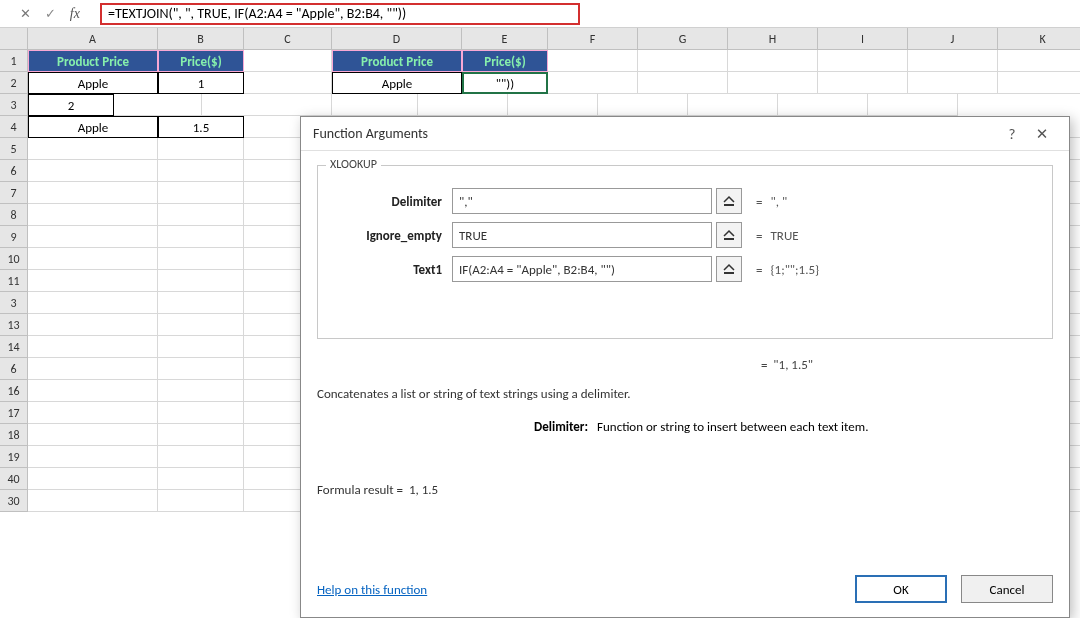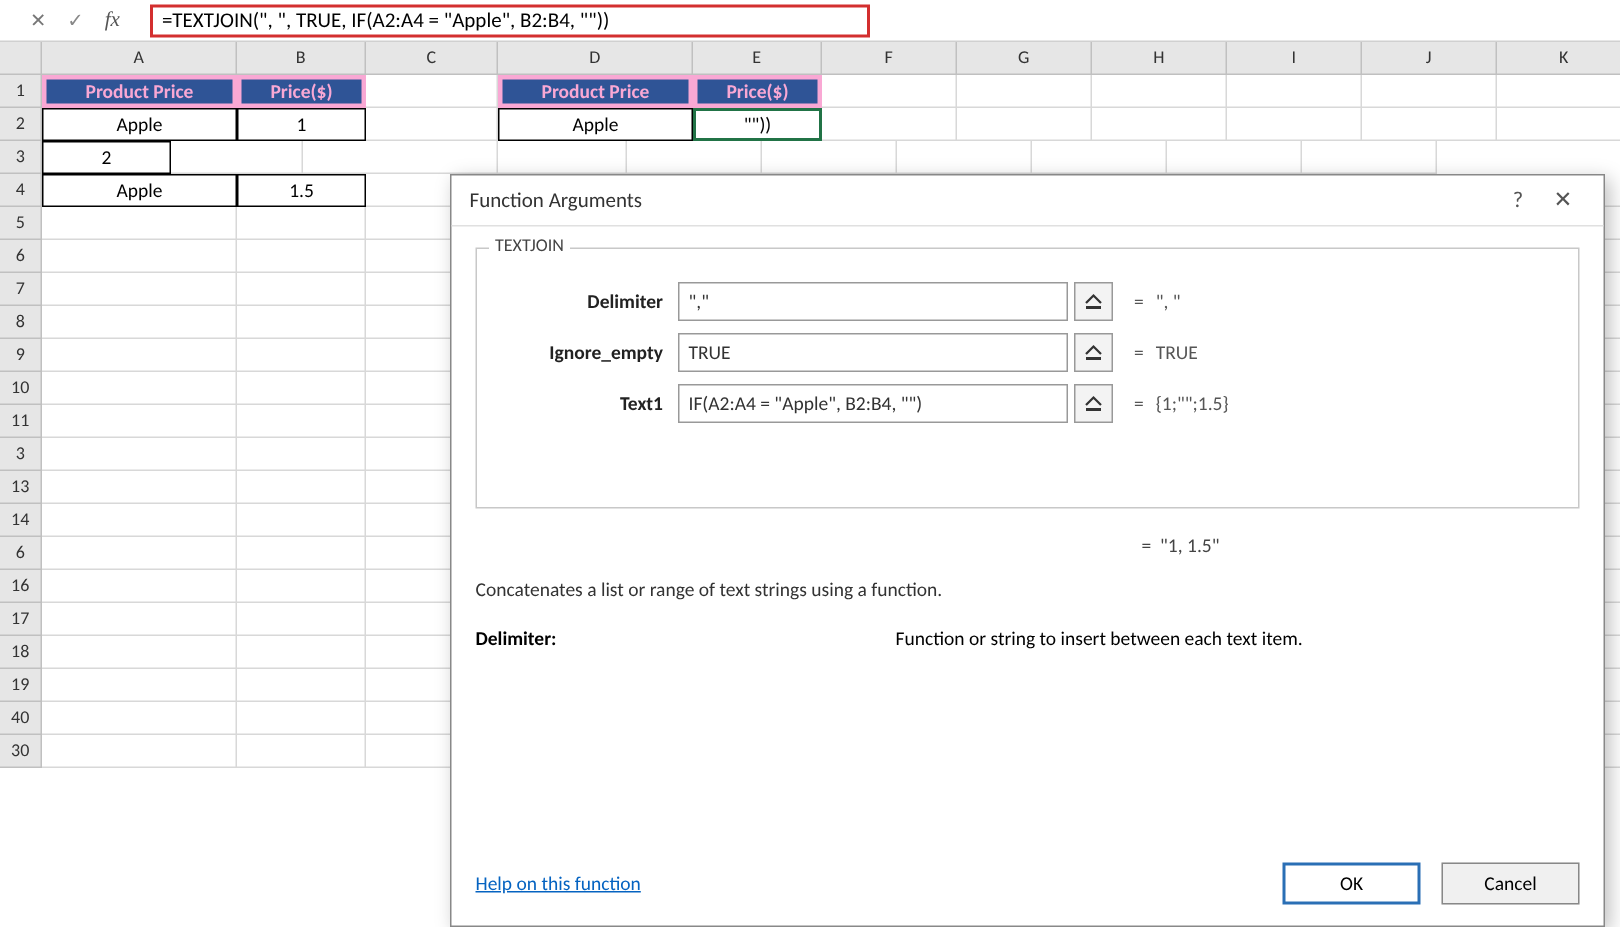--- a/index.html
+++ b/index.html
@@ -20,21 +20,21 @@
     .grid-area { display: flex; position: relative; }
     .row-headers { display: flex; flex-direction: column; }
     .corner { width: 28px; height: 22px; background: #e6e6e6; border-right: 1px solid #c0c0c0; border-bottom: 1px solid #c0c0c0; }
     .row-head { width: 28px; height: 22px; background: #e6e6e6; border-right: 1px solid #c0c0c0; border-bottom: 1px solid #c0c0c0; display: flex; align-items: center; justify-content: center; font-size: 12px; color: #333; }
     .cols-rows { display: flex; flex-direction: column; }
     .col-headers { display: flex; }
     .col-head { height: 22px; background: #e6e6e6; border-right: 1px solid #c0c0c0; border-bottom: 1px solid #c0c0c0; display: flex; align-items: center; justify-content: center; font-size: 12px; color: #333; }
     .cells { display: flex; flex-direction: column; }
     .cell-row { display: flex; }
     .cell { height: 22px; border-right: 1px solid #d8d8d8; border-bottom: 1px solid #d8d8d8; display: flex; align-items: center; justify-content: center; font-size: 13px; padding: 0 4px; background: #fff; position: relative; }
-    .cell.hdr { background: #2f5496; color: #f9a8d4; font-weight: 600; border: 3px solid #f9a8d4; }
+    .cell.hdr { background: #2f5496; color: #86efac; font-weight: 600; border: 1px solid #f9a8d4; }
     .cell.data { border: 1px solid #000; background: #fff; color: #000; }
     .cell.active { border: 2px solid #217346; background: #fff; z-index: 2; }
     .cell.active span { color: #000; }
 
     
     .dialog { position: absolute; left: 300px; top: 116px; width: 770px; height: 502px; background: #fff; border: 1px solid #888; box-shadow: 3px 3px 12px rgba(0,0,0,.25); display: flex; flex-direction: column; }
     .dialog-title { display: flex; align-items: center; height: 34px; padding: 0 12px; font-size: 14px; color: #333; border-bottom: 1px solid #e0e0e0; }
     .dialog-title .spacer { flex: 1; }
     .dlg-btn { width: 30px; text-align: center; font-size: 15px; color: #555; cursor: pointer; }
     .dialog-body { flex: 1; padding: 10px 16px 0 16px; display: flex; flex-direction: column; position: relative; }
@@ -43,21 +43,21 @@
     .arg-row { display: flex; align-items: center; margin: 8px 0; }
     .arg-label { width: 120px; text-align: right; font-weight: 700; font-size: 13px; color: #222; padding-right: 10px; }
     .arg-input { width: 260px; height: 26px; border: 1px solid #999; background: #fff; padding: 0 6px; font-size: 13px; display: flex; align-items: center; color: #333; }
     .arg-ref { width: 26px; height: 26px; border: 1px solid #999; margin-left: 4px; display: flex; align-items: center; justify-content: center; background: #f3f3f3; cursor: pointer; }
     .arg-ref svg { width: 12px; height: 12px; }
     .arg-eq { margin-left: 14px; color: #555; font-size: 13px; }
     .arg-val { margin-left: 8px; color: #555; font-size: 13px; }
     .result-eq { text-align: left; margin: 18px 0 6px 444px; color: #444; font-size: 13px; }
     .desc { font-size: 13px; color: #333; margin-top: 8px; }
     .param-desc { display: flex; margin-top: 18px; font-size: 13px; }
-    .param-desc .pl { font-weight: 700; width: 280px; padding-right: 24px; }
+    .param-desc .pl { font-weight: 700; width: 280px; text-align: right; padding-right: 9px; }
     .formula-result { font-size: 13px; color: #333; margin-top: 48px; }
     .help-link { color: #0563c1; font-size: 13px; text-decoration: underline; cursor: pointer; }
     .dialog-footer { display: flex; align-items: center; padding: 10px 16px 14px 16px; gap: 14px; }
     .dialog-footer .spacer { flex: 1; }
     .dlg-button { width: 92px; height: 28px; border: 1px solid #888; background: #f0f0f0; font-size: 13px; cursor: pointer; display: flex; align-items: center; justify-content: center; }
     .dlg-button.primary { border: 2px solid #2a6fb5; background: #fff; }
   </style>
 </head>
 <body>
 
@@ -395,21 +395,21 @@
 
 <div class="dialog">
   <div class="dialog-title">
     <span>Function Arguments</span>
     <span class="spacer"></span>
     <span class="dlg-btn">?</span>
     <span class="dlg-btn">✕</span>
   </div>
   <div class="dialog-body">
     <div class="func-group">
-      <div class="func-group-label">TEXTJOIN</div>
+      <div class="func-group-label">XLOOKUP</div>
 
       <div class="arg-row">
         <div class="arg-label">Delimiter</div>
         <div class="arg-input">
             <span>","</span>
           </div>
         <div class="arg-ref">
             <svg viewBox="0 0 12 12">
               <path d="M1 7 L6 2 L11 7" fill="none" stroke="#333" stroke-width="1.5"></path>
               <rect x="1" y="9" width="10" height="2" fill="#333"></rect>
@@ -444,24 +444,27 @@
               <path d="M1 7 L6 2 L11 7" fill="none" stroke="#333" stroke-width="1.5"></path>
               <rect x="1" y="9" width="10" height="2" fill="#333"></rect>
             </svg>
           </div>
         <span class="arg-eq">=</span>
         <span class="arg-val">{1;"";1.5}</span>
       </div>
     </div>
 
     <div class="result-eq">=&nbsp;&nbsp;<span>"1, 1.5"</span></div>
-    <div class="desc">Concatenates a list or range of text strings using a function.</div>
+    <div class="desc">Concatenates a list or string of text strings using a delimiter.</div>
     <div class="param-desc">
       <div class="pl">Delimiter:</div>
       <div>Function or string to insert between each text item.</div>
+    </div>
+    <div class="formula-result">
+      <span>Formula result =</span>&nbsp;&nbsp;<span>1, 1.5</span>
     </div>
   </div>
   <div class="dialog-footer">
     <span class="help-link">Help on this function</span>
     <span class="spacer"></span>
     <div class="dlg-button primary">OK</div>
     <div class="dlg-button">Cancel</div>
   </div>
 </div>
 

